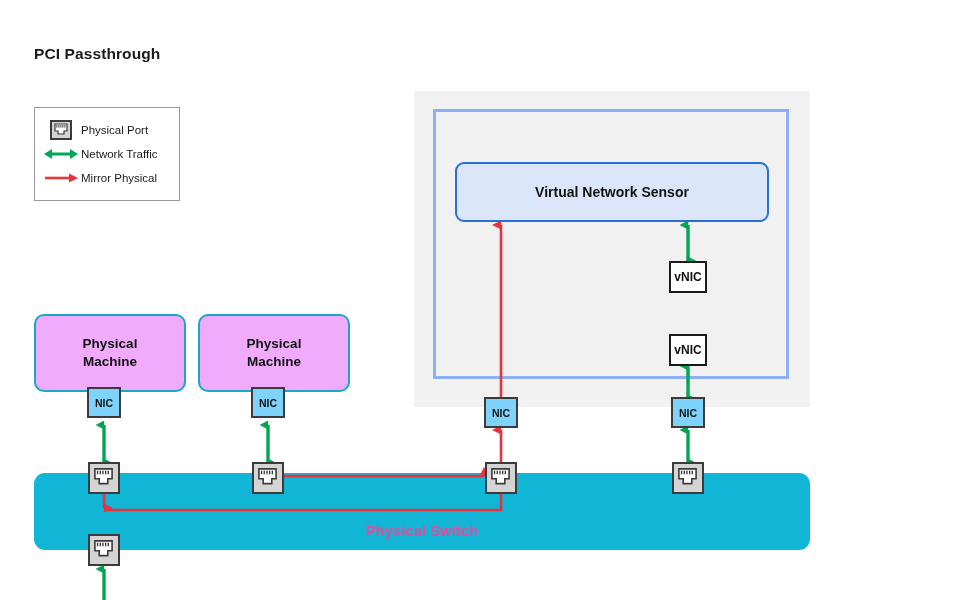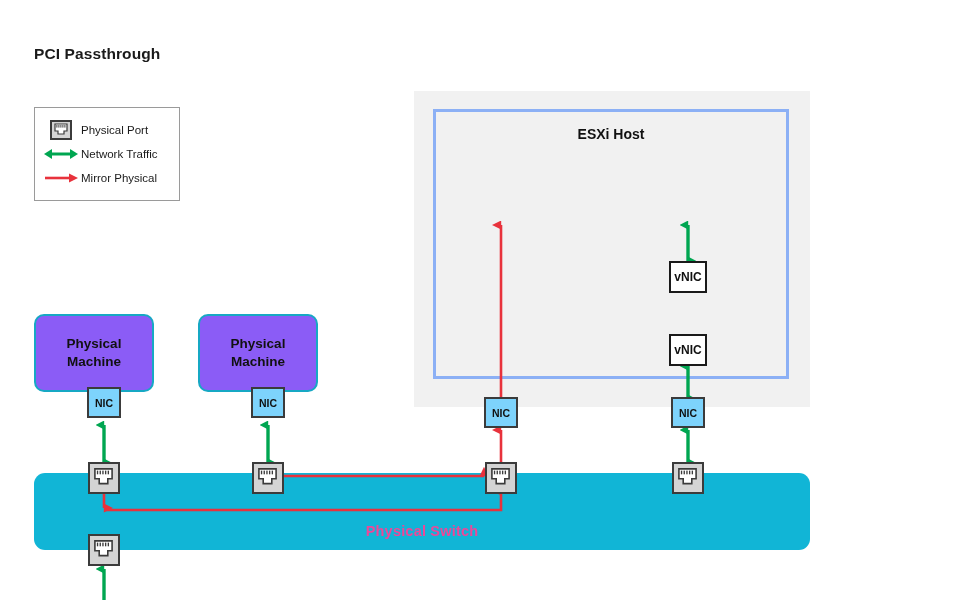--- a/index.html
+++ b/index.html
@@ -85,23 +85,23 @@
   
   .node {
     position: absolute;
     box-sizing: border-box;
     display: flex;
     align-items: center;
     justify-content: center;
     text-align: center;
   }
   .pm-box {
-    width: 120px;
+    width: 152px;
     height: 78px;
-    background: #8b5cf6;
+    background: #f0abfc;
     border: 2px solid #17a8c4;
     border-radius: 10px;
     font-size: 13.5px;
     font-weight: bold;
     color: #111111;
     line-height: 1.35;
   }
   .nic-box {
     width: 34px;
     height: 31px;
@@ -195,21 +195,20 @@
 </style>
 </head>
 <body>
 
 <div id="stage">
 
   <div class="page-title">PCI Passthrough</div>
 
   <div class="esxi-outer"></div>
   <div class="esxi-inner"></div>
-  <div class="esxi-title">ESXi Host</div>
 
   <div class="switch-bar"></div>
   <div class="switch-label">Physical Switch</div>
 
   <svg id="diagram-svg" viewBox="0 0 960 600">
     <defs>
       <marker id="gArrowUp" markerWidth="9" markerHeight="9" refX="4.5" refY="8.4" orient="auto-start-reverse" markerUnits="userSpaceOnUse">
         <path d="M4.5 0 L9 8.6 L0 8.6 Z" fill="#00a651"></path>
       </marker>
       <marker id="gArrowEnd" markerWidth="9" markerHeight="9" refX="4.5" refY="8.4" orient="auto" markerUnits="userSpaceOnUse">
@@ -310,20 +309,21 @@
   </div>
   <div class="node nic-box" style="left:87px; top:366px;">NIC</div>
 
   <div class="node pm-box" style="left:198px; top:293px;">
     <span>
       <span>Physical</span><br><span>Machine</span>
     </span>
   </div>
   <div class="node nic-box" style="left:251px; top:366px;">NIC</div>
 
+  <div class="node vns-box">Virtual Network Sensor</div>
 
 
   <div class="node vnic-box" style="left:669px; top:240px;">vNIC</div>
   <div class="node vnic-box" style="left:669px; top:313px;">vNIC</div>
 
   <div class="node nic-box" style="left:484px; top:376px;">NIC</div>
   <div class="node nic-box" style="left:671px; top:376px;">NIC</div>
 
   <span class="port-icon" style="left:88px; top:441px;">
     <svg width="27" height="27" viewBox="0 0 22 20">

